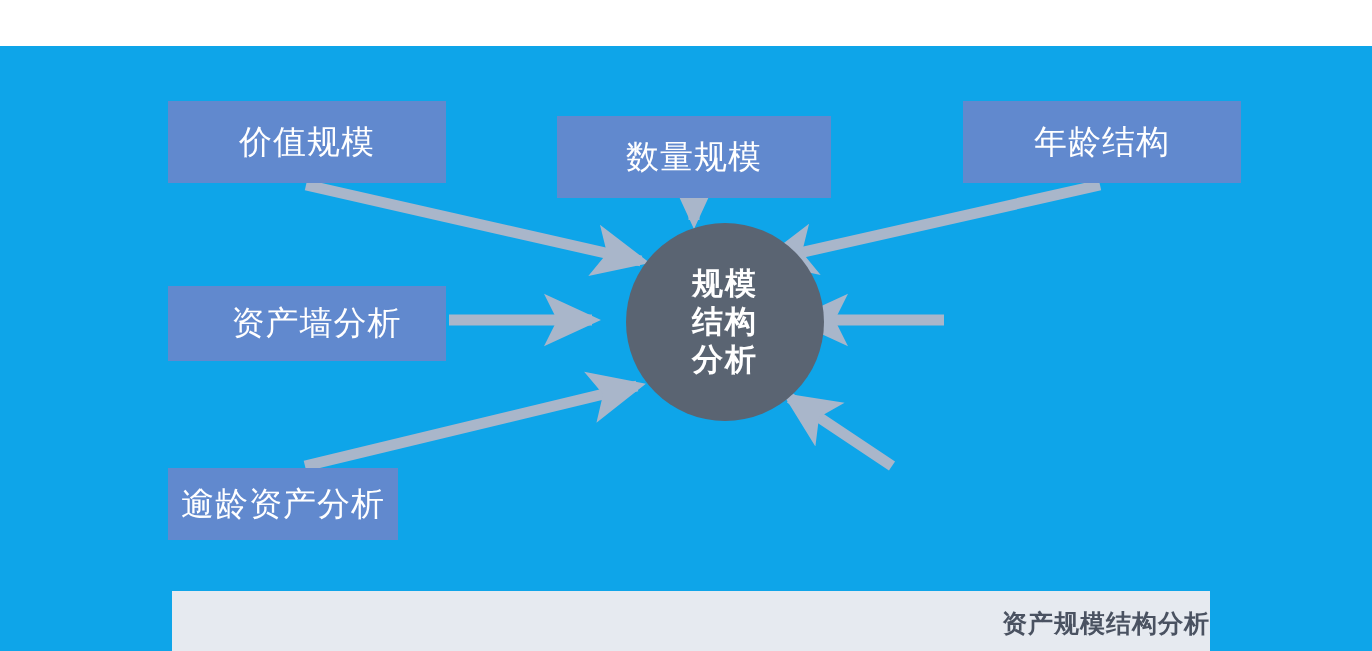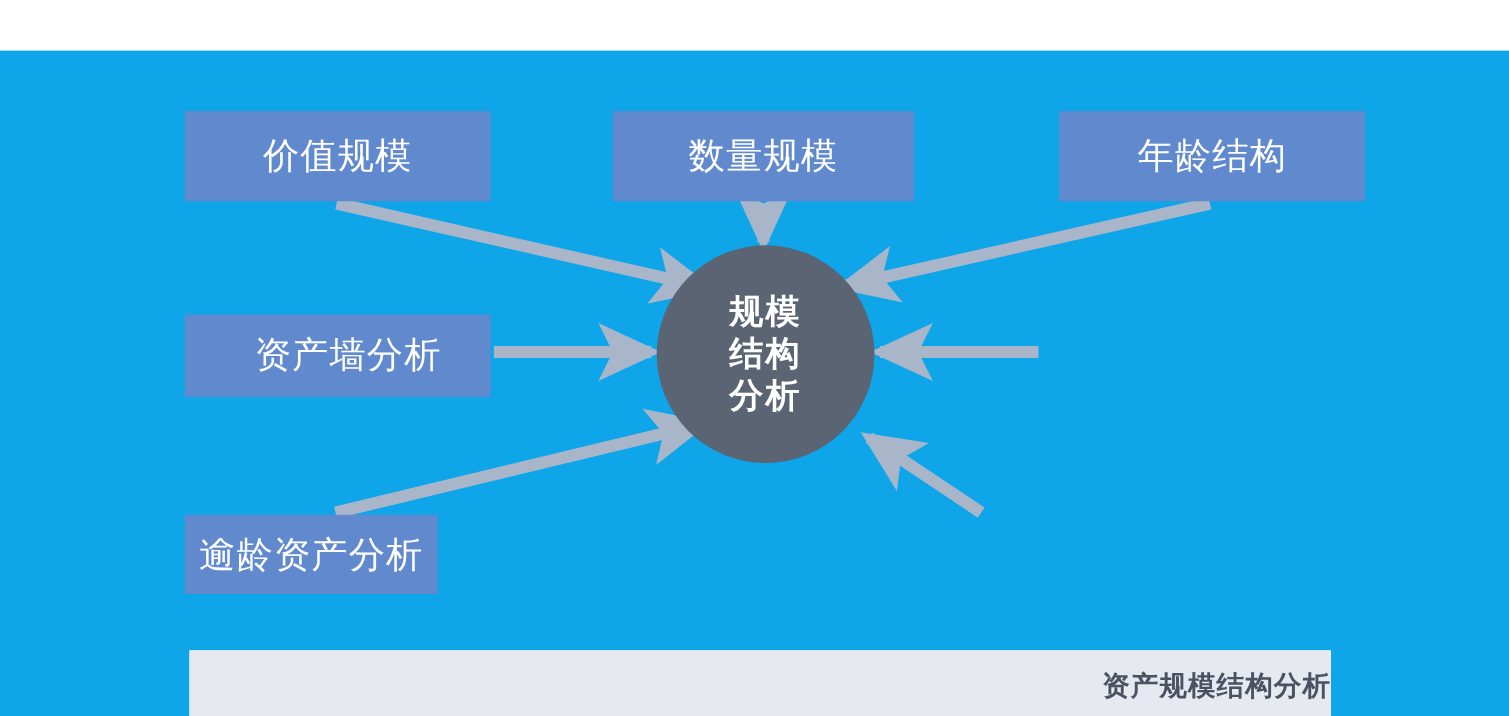--- a/index.html
+++ b/index.html
@@ -64,27 +64,27 @@
     align-items: center;
     justify-content: flex-end;
     color: #4A5261;
     font-size: 25px;
     font-weight: bold;
     letter-spacing: 1px;
   }
 
   
   #box-value      { left: 168px; top: 55px;  width: 278px; height: 82px; }
-  #box-quantity   { left: 557px; top: 55px;  width: 274px; height: 82px; }
+  #box-quantity   { left: 557px; top: 70px;  width: 274px; height: 82px; }
   #box-age        { left: 963px; top: 55px;  width: 278px; height: 82px; }
   #box-wall       { left: 168px; top: 240px; width: 278px; height: 75px; padding-left: 19px; }
   #box-new        { left: 947px; top: 240px; width: 278px; height: 75px; }
   #box-overdue    { left: 168px; top: 422px; width: 230px; height: 72px; }
   #box-outprov    { left: 555px; top: 422px; width: 604px; height: 72px; }
-  #hub-circle     { left: 597px; top: 177px; width: 198px; height: 198px; }
+  #hub-circle     { left: 626px; top: 177px; width: 198px; height: 198px; }
   #footer         { left: 172px; top: 545px; width: 1038px; height: 65px; }
 </style>
 </head>
 <body>
 
 <div id="stage">
 
   <svg id="arrow-layer" viewBox="0 0 1372 651" xmlns="http://www.w3.org/2000/svg">
     <defs>
       <marker id="ah" viewBox="0 0 10 10" refX="8.4" refY="5" markerWidth="5.2" markerHeight="5.2" orient="auto-start-reverse">

